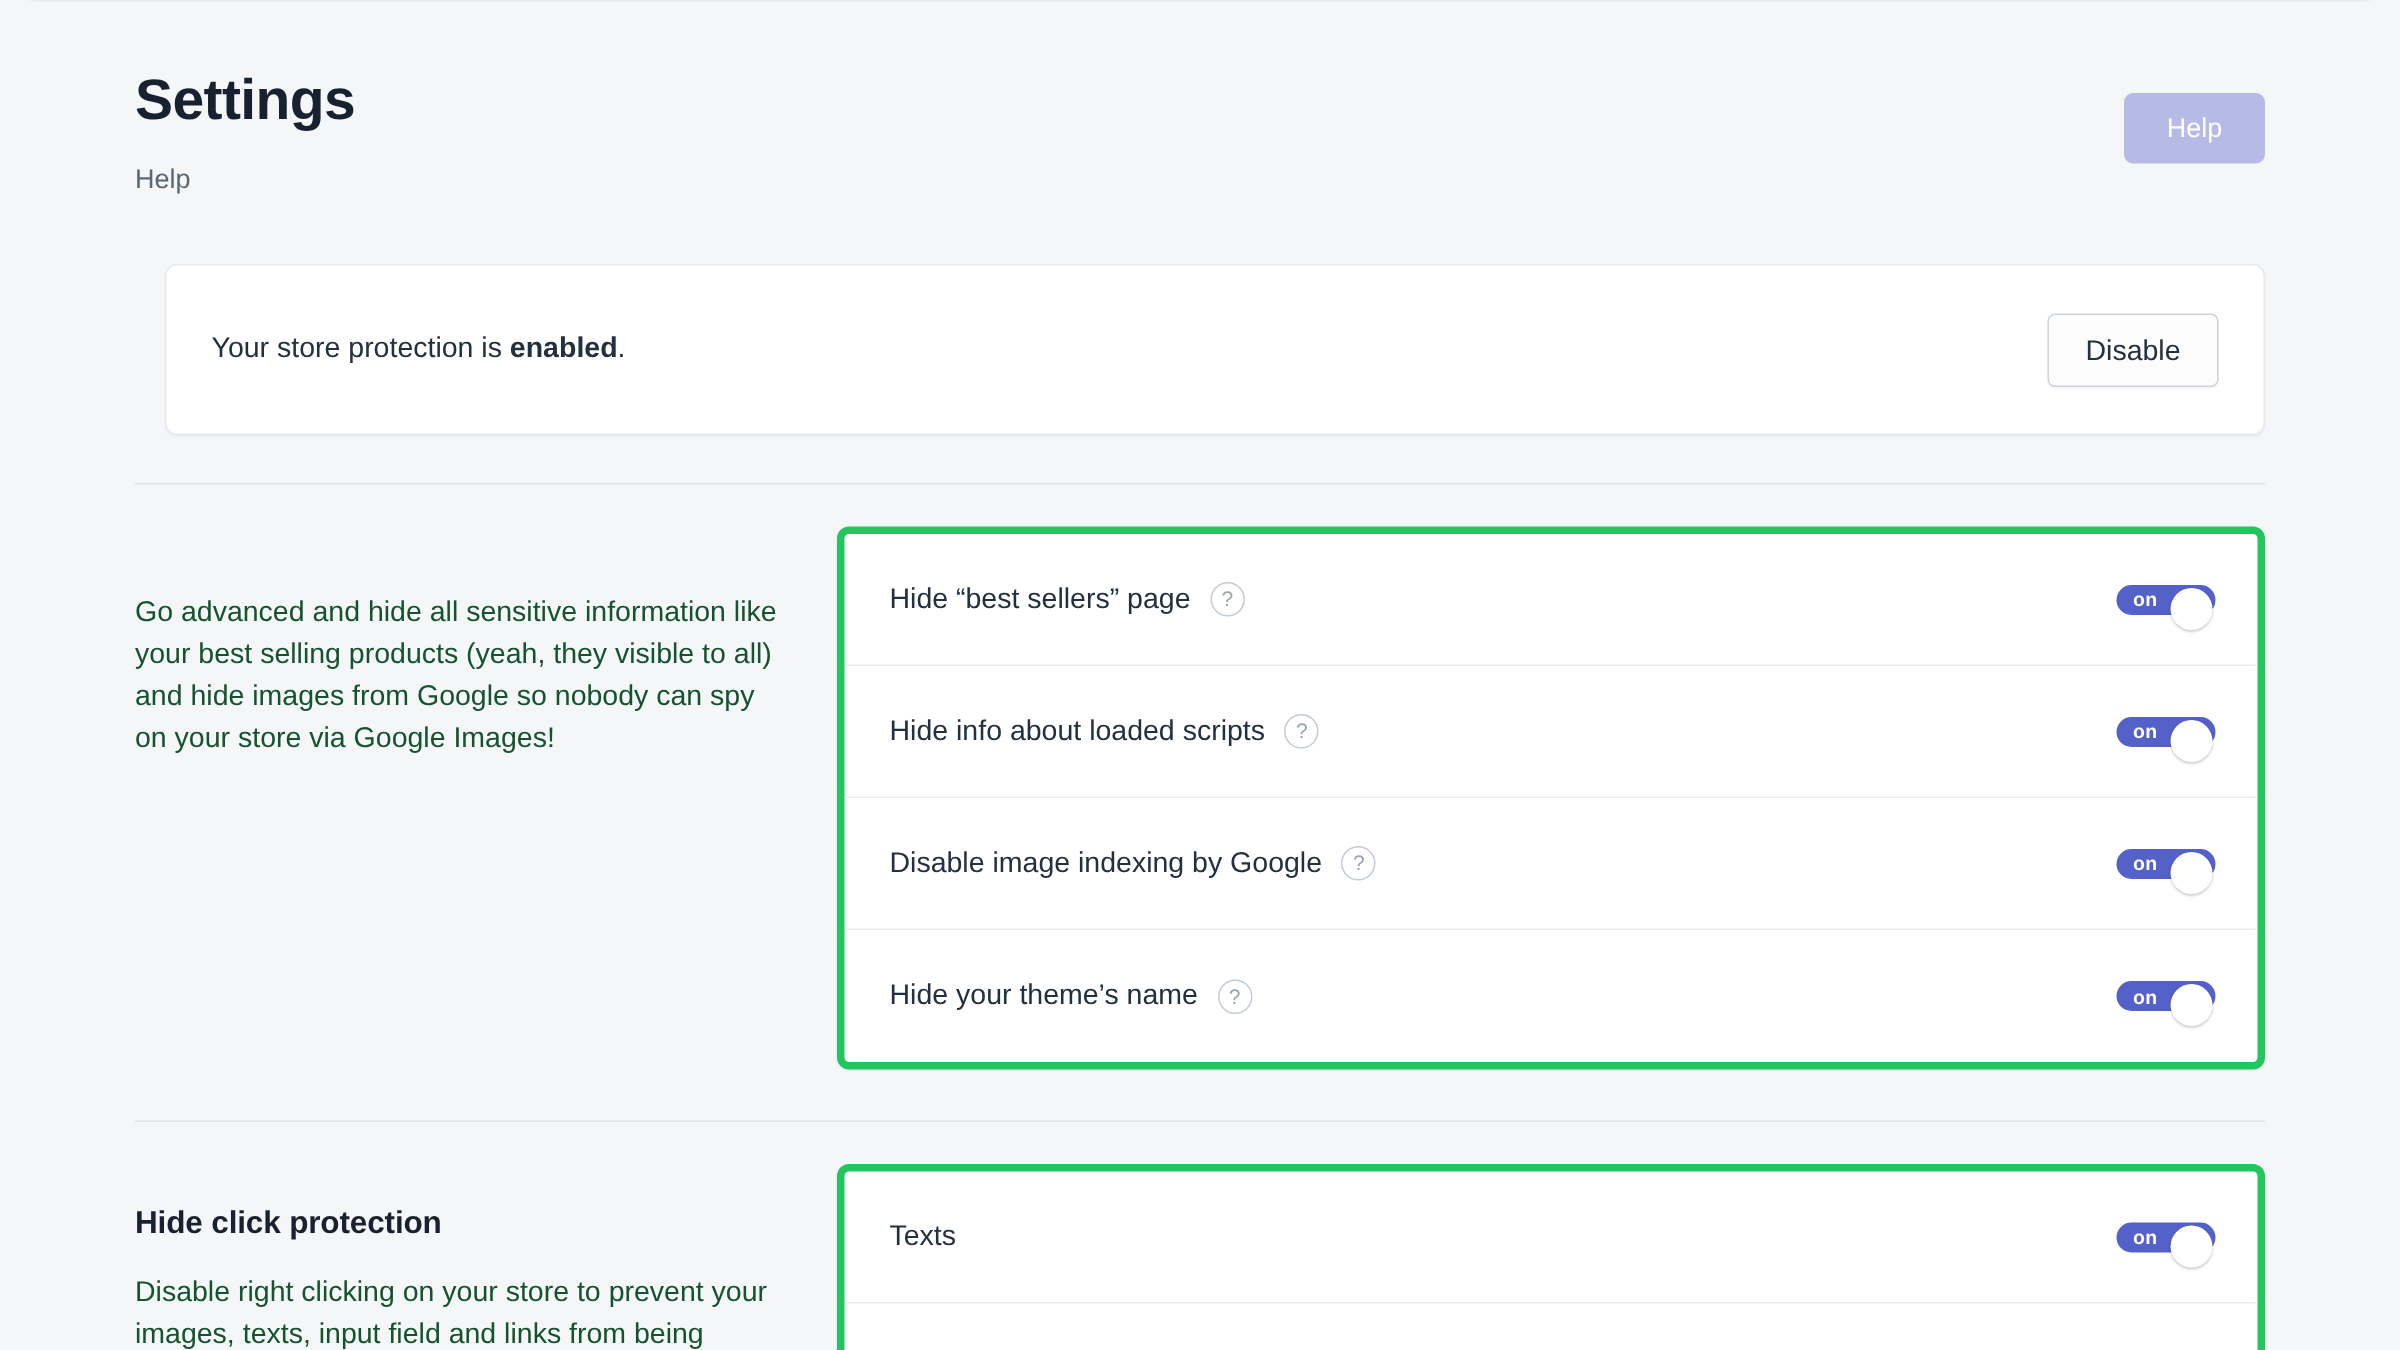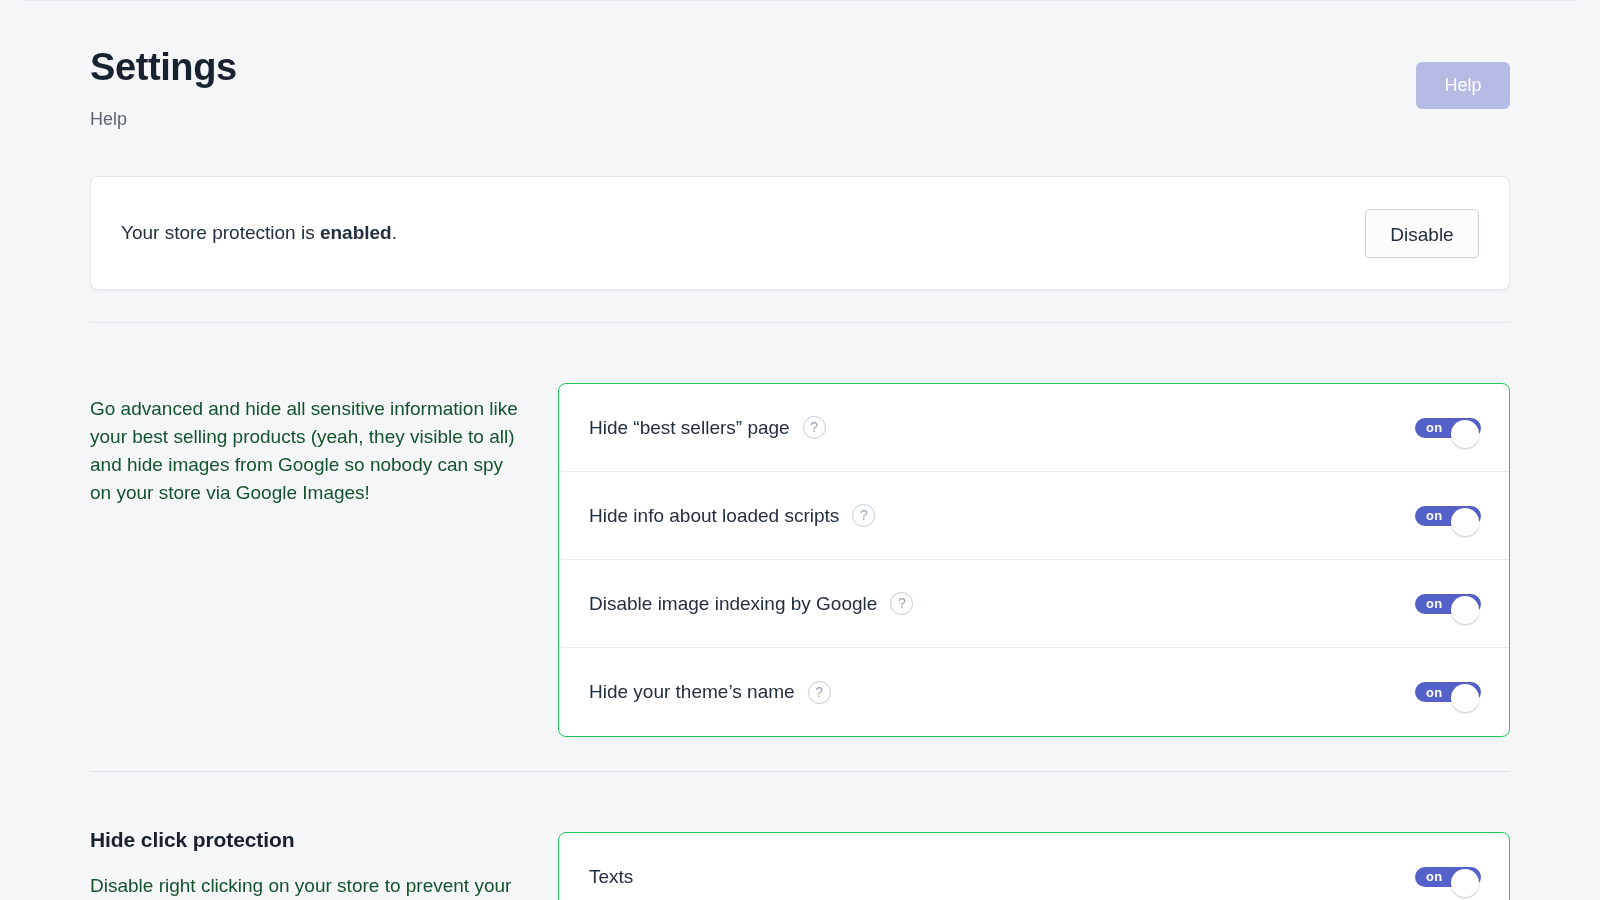--- a/index.html
+++ b/index.html
@@ -90,20 +90,21 @@
     margin-top: 46px;
     height: 114px;
     background: #ffffff;
     border: 1px solid #e6e9ee;
     border-radius: 8px;
     box-shadow: 0 1px 2px rgba(22,29,37,0.05);
     display: flex;
     align-items: center;
     justify-content: space-between;
     padding: 0 30px;
+    margin-left: 20px;
   }
 
   .banner-text {
     font-size: 19px;
     line-height: 26px;
     color: #22303f;
   }
   .banner-text b { font-weight: bold; }
 
   .disable-button {
@@ -155,25 +156,24 @@
   .section-desc {
     margin-top: 18px;
     font-size: 19px;
     line-height: 28px;
     color: #14532d;
   }
 
   .section-card {
     flex: 1 1 auto;
     background: #ffffff;
-    border: 1px solid #22c55e;
+    border: 5px solid #22c55e;
     border-radius: 8px;
     box-shadow: 0 1px 2px rgba(22,29,37,0.05);
     overflow: hidden;
-    margin-top: 32px;
   }
 
   .option-row {
     height: 88px;
     display: flex;
     align-items: center;
     justify-content: space-between;
     padding: 0 28px 0 30px;
     border-bottom: 1px solid #eaedf1;
   }

